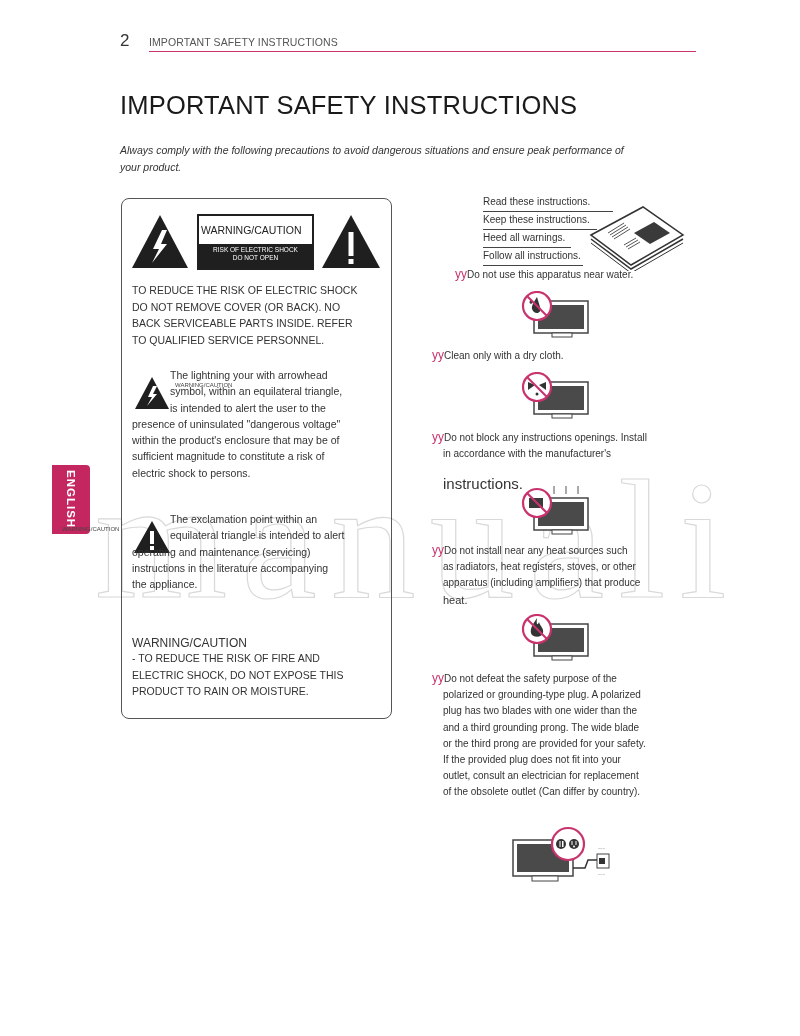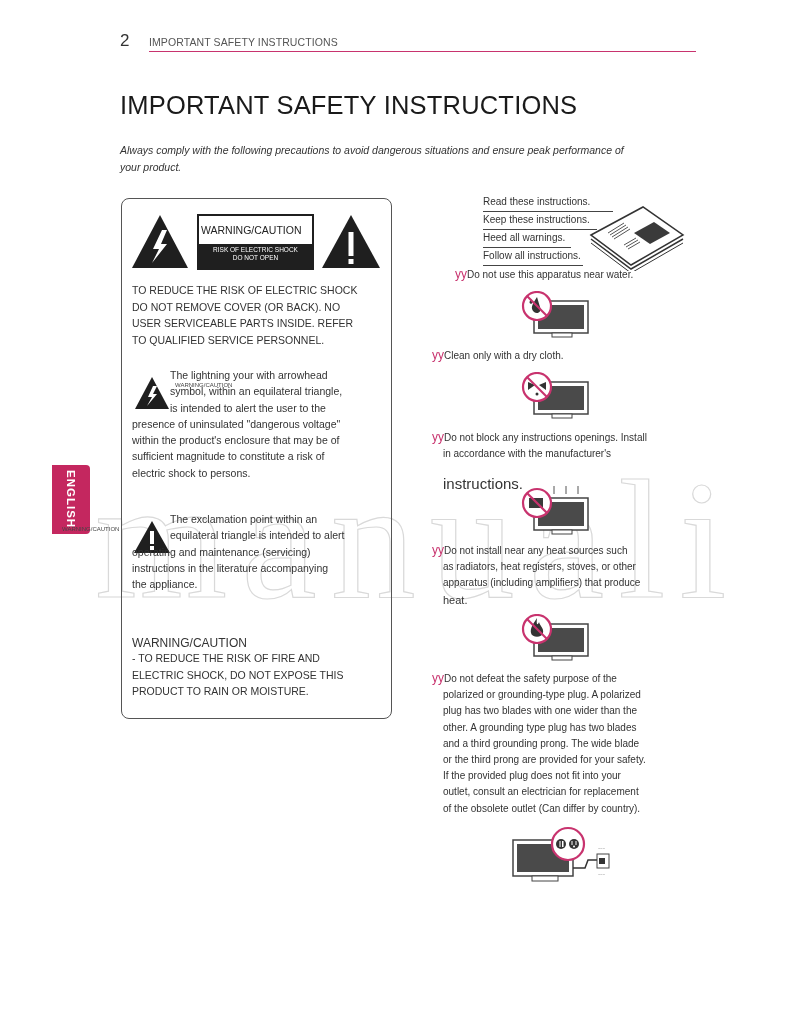--- a/index.html
+++ b/index.html
@@ -73,21 +73,21 @@
 
 <svg class="abs" style="left:321px;top:214px;" width="60" height="55" viewBox="0 0 60 55">
   <polygon points="30,1 59,54 1,54" fill="#1f1f1f"></polygon>
   <rect x="27.5" y="18" width="5" height="24" fill="#fff"></rect>
   <rect x="27.5" y="45" width="5" height="5" fill="#fff"></rect>
 </svg>
 
 <div class="abs caps" style="left:132px;top:282px;width:255px;">
   <div>TO REDUCE THE RISK OF ELECTRIC SHOCK</div>
   <div>DO NOT REMOVE COVER (OR BACK). NO</div>
-  <div>USER SERVICEABLE PARTS INSIDE. REFER</div>
+  <div>BACK SERVICEABLE PARTS INSIDE. REFER</div>
   <div>TO QUALIFIED SERVICE PERSONNEL.</div>
 </div>
 
 <svg class="abs" style="left:134px;top:376px;" width="36" height="34" viewBox="0 0 36 34">
   <polygon points="18,1 35,33 1,33" fill="#1f1f1f"></polygon>
   <polygon points="19,10 14,21 18,21 13,30 23,18 19,18 23,10" fill="#fff"></polygon>
 </svg>
 <div class="abs tiny-stray" style="left:175px;top:382px;">WARNING/CAUTION</div>
 <div class="abs body" style="left:132px;top:367px;width:260px;">
   <div style="padding-left:38px;">The lightning your with arrowhead</div>
@@ -198,21 +198,20 @@
   <rect x="32" y="42" width="20" height="4" fill="#fff" stroke="#444" stroke-width="1"></rect>
   <circle cx="17" cy="15" r="14" fill="#fff" stroke="#c8336e" stroke-width="2.2"></circle>
   <path d="M17,4 C13,10 10,14 11,19 C12,24 22,24 23,19 C24,14 20,12 19,8 C18,11 16,12 17,4 Z" fill="#333"></path>
   <line x1="7" y1="5" x2="27" y2="25" stroke="#c8336e" stroke-width="2.2"></line>
 </svg>
 
 <div class="abs rtext" style="left:432px;top:670px;width:240px;">
   <div><span class="bullet">yy</span><span>Do not defeat the safety purpose of the</span></div>
   <div style="padding-left:11px;">polarized or grounding-type plug. A polarized</div>
   <div style="padding-left:11px;">plug has two blades with one wider than the</div>
-  <div style="padding-left:11px;">other. A grounding type plug has two blades</div>
   <div style="padding-left:11px;">and a third grounding prong. The wide blade</div>
   <div style="padding-left:11px;">or the third prong are provided for your safety.</div>
   <div style="padding-left:11px;">If the provided plug does not fit into your</div>
   <div style="padding-left:11px;">outlet, consult an electrician for replacement</div>
   <div style="padding-left:11px;">of the obsolete outlet (Can differ by country).</div>
 </div>
 <svg class="abs" style="left:510px;top:824px;" width="105" height="62" viewBox="0 0 105 62">
   <rect x="3" y="16" width="60" height="36" fill="#fff" stroke="#444" stroke-width="1.5"></rect>
   <rect x="7" y="20" width="52" height="28" fill="#4a4a4a"></rect>
   <rect x="22" y="52" width="26" height="5" fill="#fff" stroke="#444" stroke-width="1"></rect>

